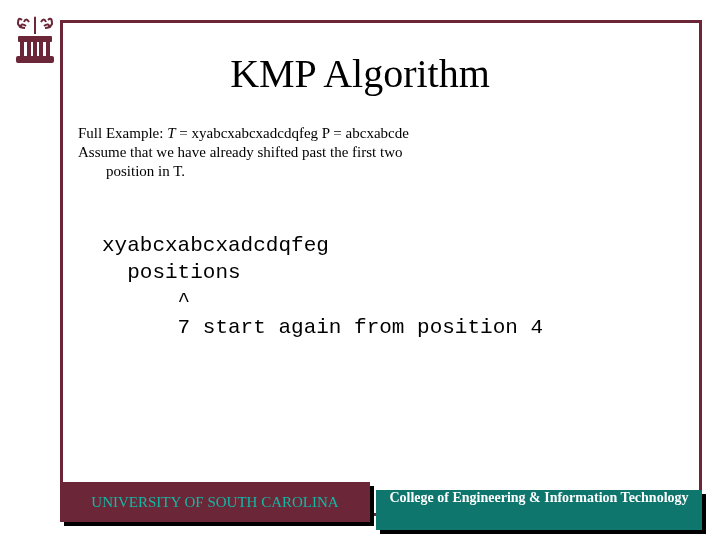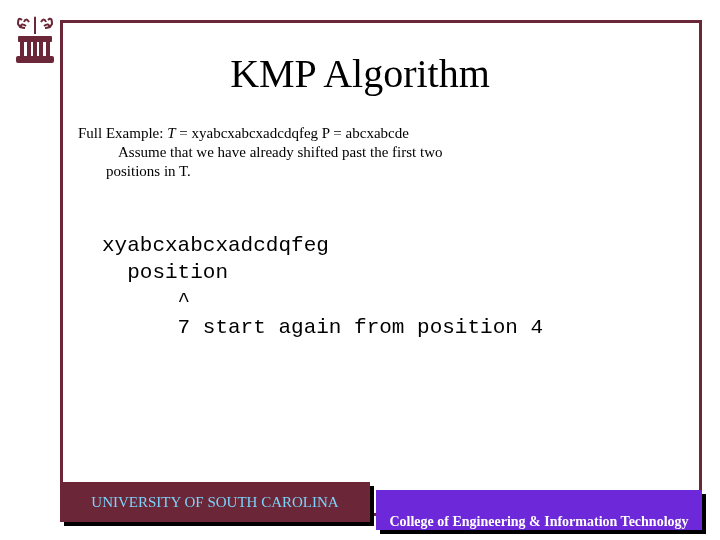--- a/index.html
+++ b/index.html
@@ -40,21 +40,20 @@
     position: absolute;
     top: 124px;
     left: 78px;
     right: 32px;
     font-size: 15px;
     line-height: 1.28;
     color: #000;
   }
   .body-text .line2 {
     text-indent: 0;
-    margin-left: 40px;
   }
   .body-text .line3 {
     padding-left: 28px;
   }
   .italic { font-style: italic; }
   .mono-block {
     position: absolute;
     top: 232px;
     left: 102px;
     font-family: "Courier New", Courier, monospace;
@@ -78,21 +77,21 @@
   }
   .footer-left .shadow {
     position: absolute;
     top: 4px; left: 4px; right: -4px; bottom: -4px;
     background: #000;
   }
   .footer-left .box {
     position: absolute;
     top: 0; left: 0; right: 0; bottom: 0;
     background: #6b2737;
-    color: #7dd3fc;
+    color: #14b8a6;
     display: flex;
     align-items: center;
     justify-content: center;
     font-size: 15px;
     font-family: "Times New Roman", serif;
   }
   .footer-right {
     position: relative;
     flex: 1;
     height: 40px;
@@ -100,24 +99,24 @@
     margin-top: 8px;
   }
   .footer-right .shadow {
     position: absolute;
     top: 4px; left: 4px; right: -4px; bottom: -4px;
     background: #000;
   }
   .footer-right .box {
     position: absolute;
     top: 0; left: 0; right: 0; bottom: 0;
-    background: #6d28d9;
+    background: #0f766e;
     color: #fff;
     display: flex;
-    align-items: flex-end;
+    align-items: flex-start;
     justify-content: center;
     font-size: 14px;
     font-weight: bold;
     font-family: "Times New Roman", serif;
   }
 </style>
 </head>
 <body>
 
 <div class="logo">
@@ -139,25 +138,25 @@
 
 <div class="slide-frame"></div>
 
 <h1 class="title">KMP Algorithm</h1>
 
 <div class="body-text">
   <div>
     <span>Full Example: </span><span class="italic">T</span><span> = xyabcxabcxadcdqfeg P = abcxabcde</span>
   </div>
   <div class="line2">Assume that we have already shifted past the first two</div>
-  <div class="line3">positions in T.</div>
+  <div class="line3">position in T.</div>
 </div>
 
 <div class="mono-block"><span>xyabcxabcxadcdqfeg</span>
-<span>  position</span>
+<span>  positions</span>
 <span>      ^</span>
 <span>      7 start again from position 4</span></div>
 
 <div class="footer">
   <div class="footer-left">
     <div class="shadow"></div>
     <div class="box">
         <span>UNIVERSITY OF SOUTH CAROLINA</span>
       </div>
   </div>

